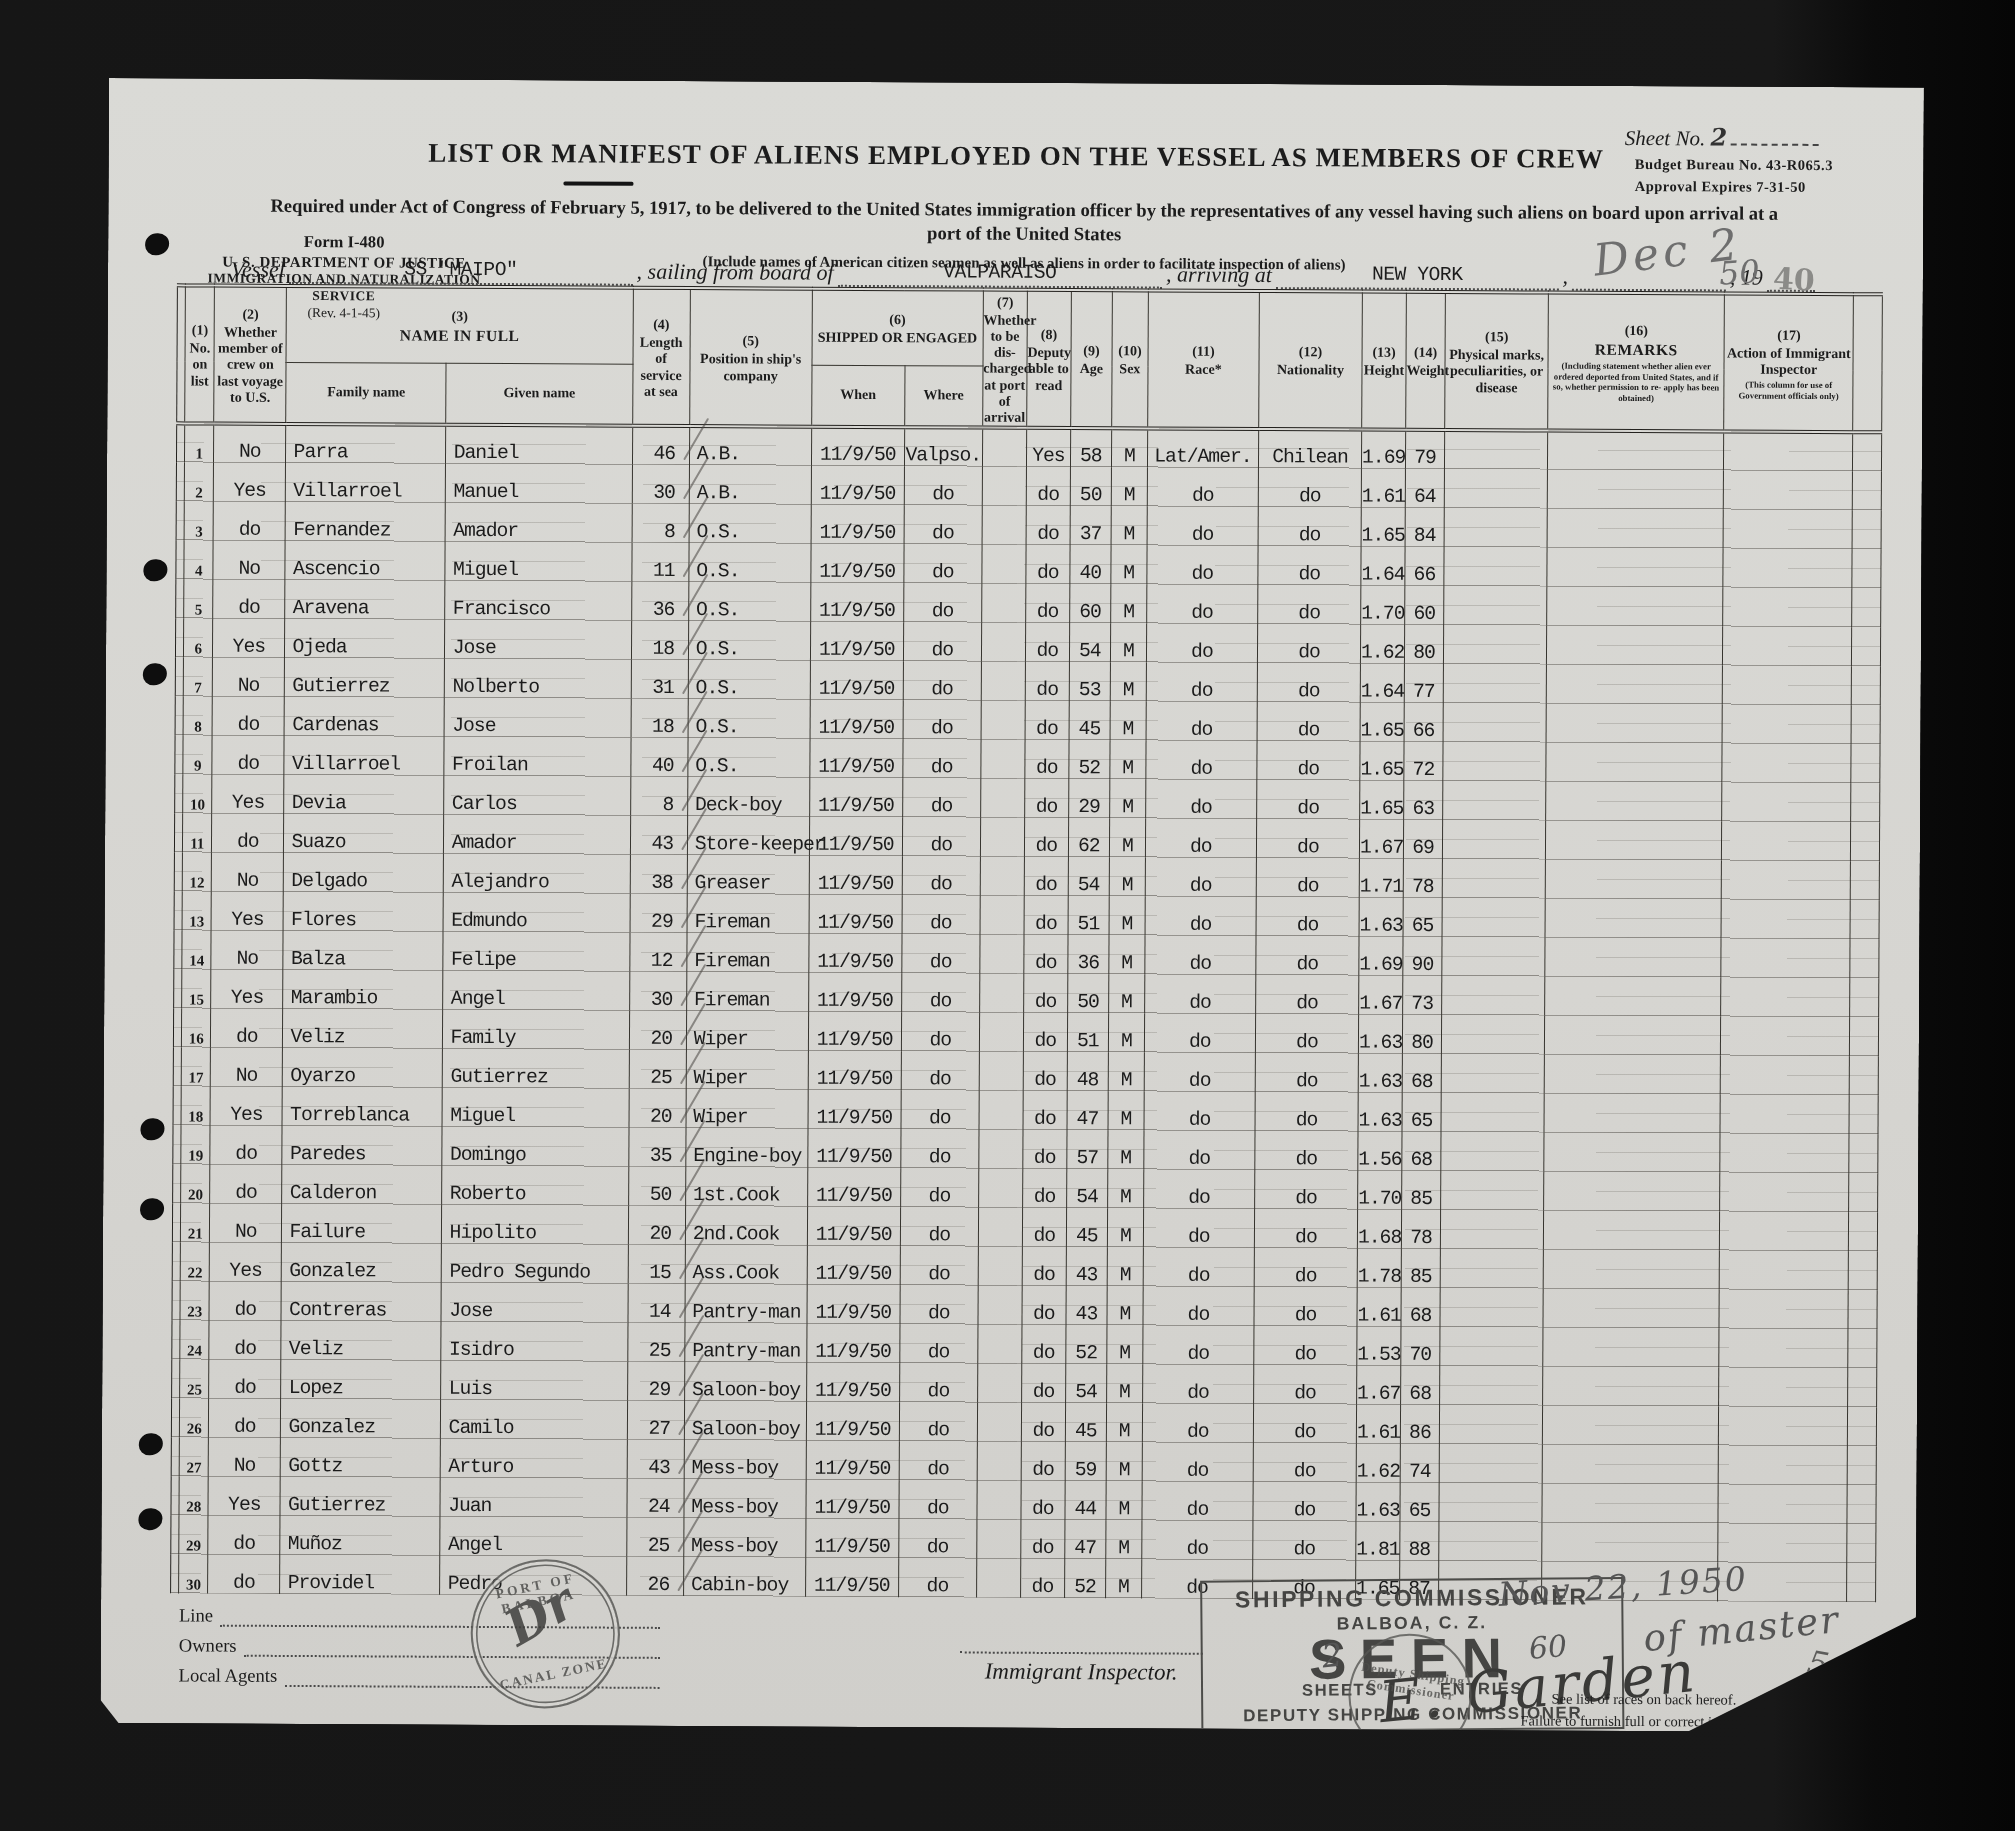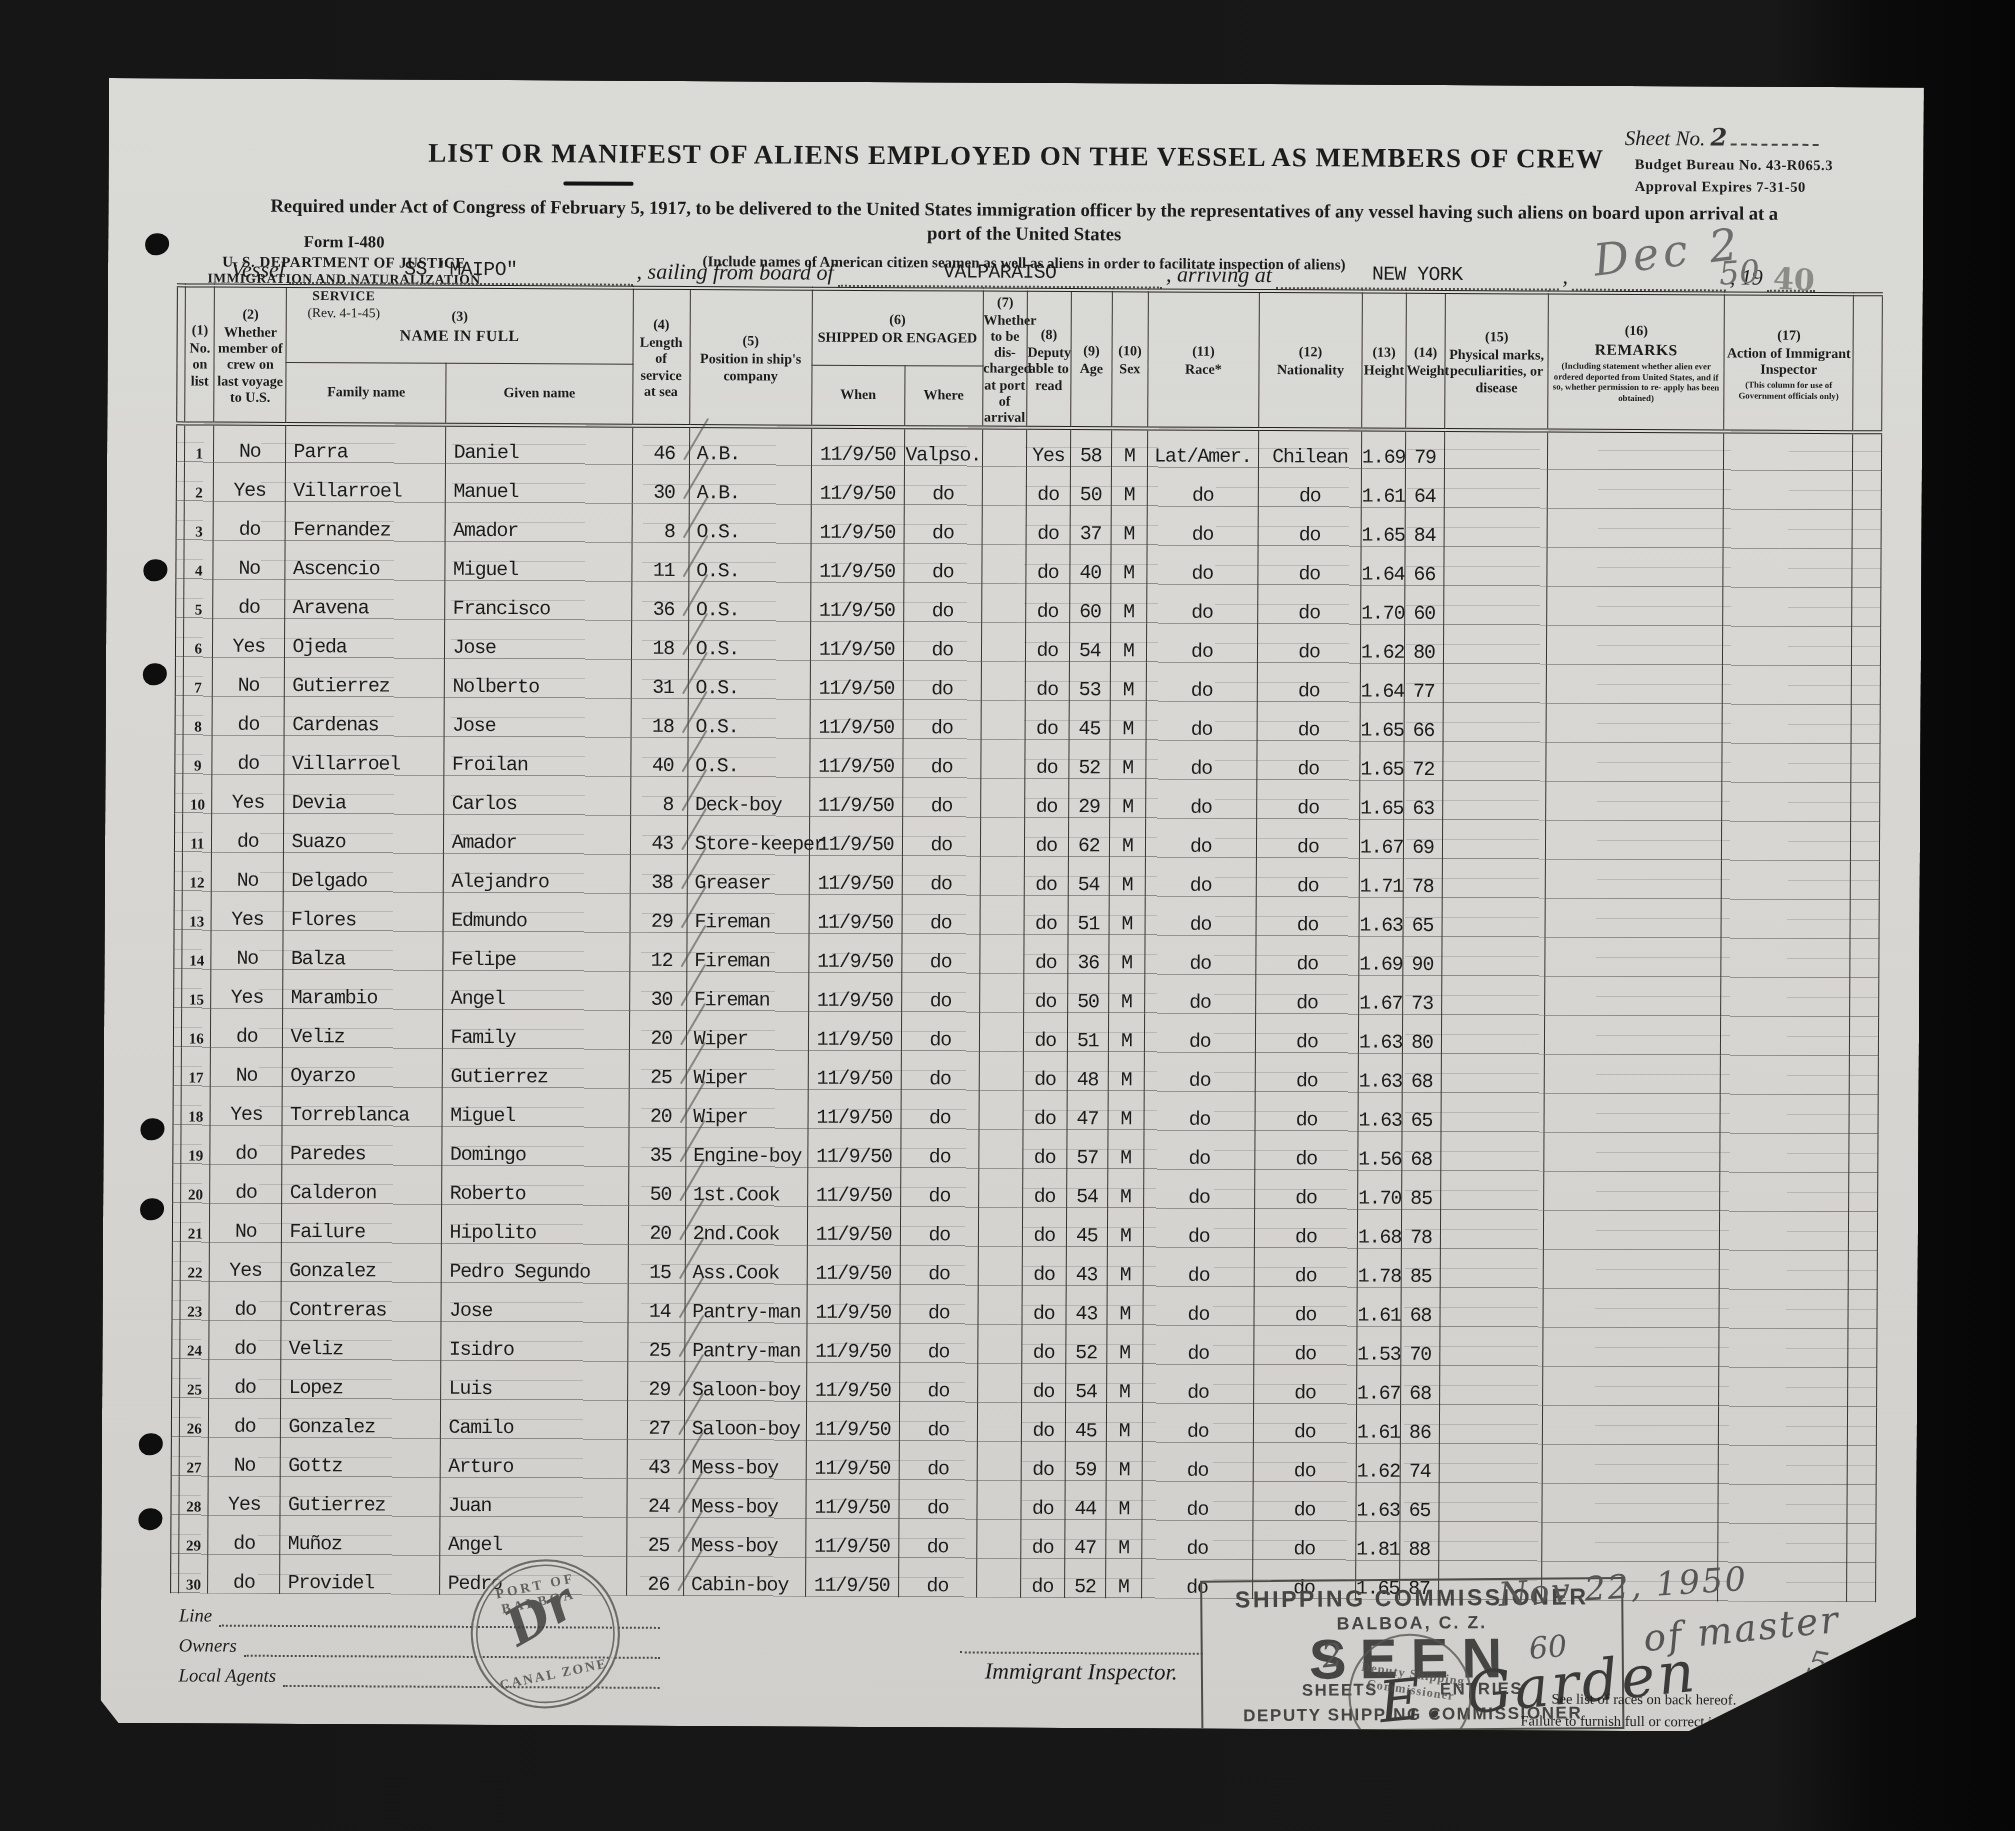--- a/index.html
+++ b/index.html
@@ -56,21 +56,21 @@
   tbody tr{height:39px;}
   tbody td{vertical-align:bottom;padding-bottom:5.2px;font-family:"Liberation Mono",monospace;
            font-size:19.7px;letter-spacing:-1px;color:#1b1b1b;text-align:center;}
   tbody td.num{font-family:"Liberation Serif",serif;font-size:15px;font-weight:bold;letter-spacing:0;}
   tbody td.left{text-align:left;padding-left:7.2px;}
   tbody td.service{text-align:right;padding-right:13.5px;position:relative;}
   tbody td.service::after{content:"";position:absolute;right:-8.3px;bottom:2.1px;width:2.1px;height:48px;
            background:rgba(72,70,66,.55);transform:rotate(30deg);border-radius:1px;}
   
   .foot-line{position:absolute;display:flex;align-items:flex-end;width:481px;left:78px;}
-  .foot-line .flabel{font-size:18.6px;white-space:nowrap;padding-right:7.2px;font-style:italic;}
+  .foot-line .flabel{font-size:18.6px;white-space:nowrap;padding-right:7.2px;}
   .foot-line .fdots{flex-grow:1;border-bottom:2.1px dotted #4a4a4a;height:17.6px;}
   .insp{position:absolute;left:859px;top:1566px;width:243px;text-align:center;}
   .insp .fdots{display:block;border-bottom:2.1px dotted #4a4a4a;height:3.1px;margin-bottom:5.2px;}
   .insp .flabel{font-style:italic;font-size:23px;}
   .round-stamp{position:absolute;border-radius:50%;color:#4e4e4c;}
   .stamp-big{left:370px;top:1479px;width:145px;height:145px;border:2.1px solid #5a5a57;
              box-shadow:inset 0 0 0 7.2px rgba(214,213,209,0),inset 0 0 0 3.1px #d6d5d1,inset 0 0 0 4.7px #5a5a57;
              transform:rotate(-12deg);opacity:.85;text-align:center;font-weight:bold;}
   .stamp-big .top{margin-top:15.5px;font-size:13.5px;letter-spacing:3.1px;}
   .stamp-big .bottom{margin-top:58px;font-size:13.5px;letter-spacing:2.1px;}

